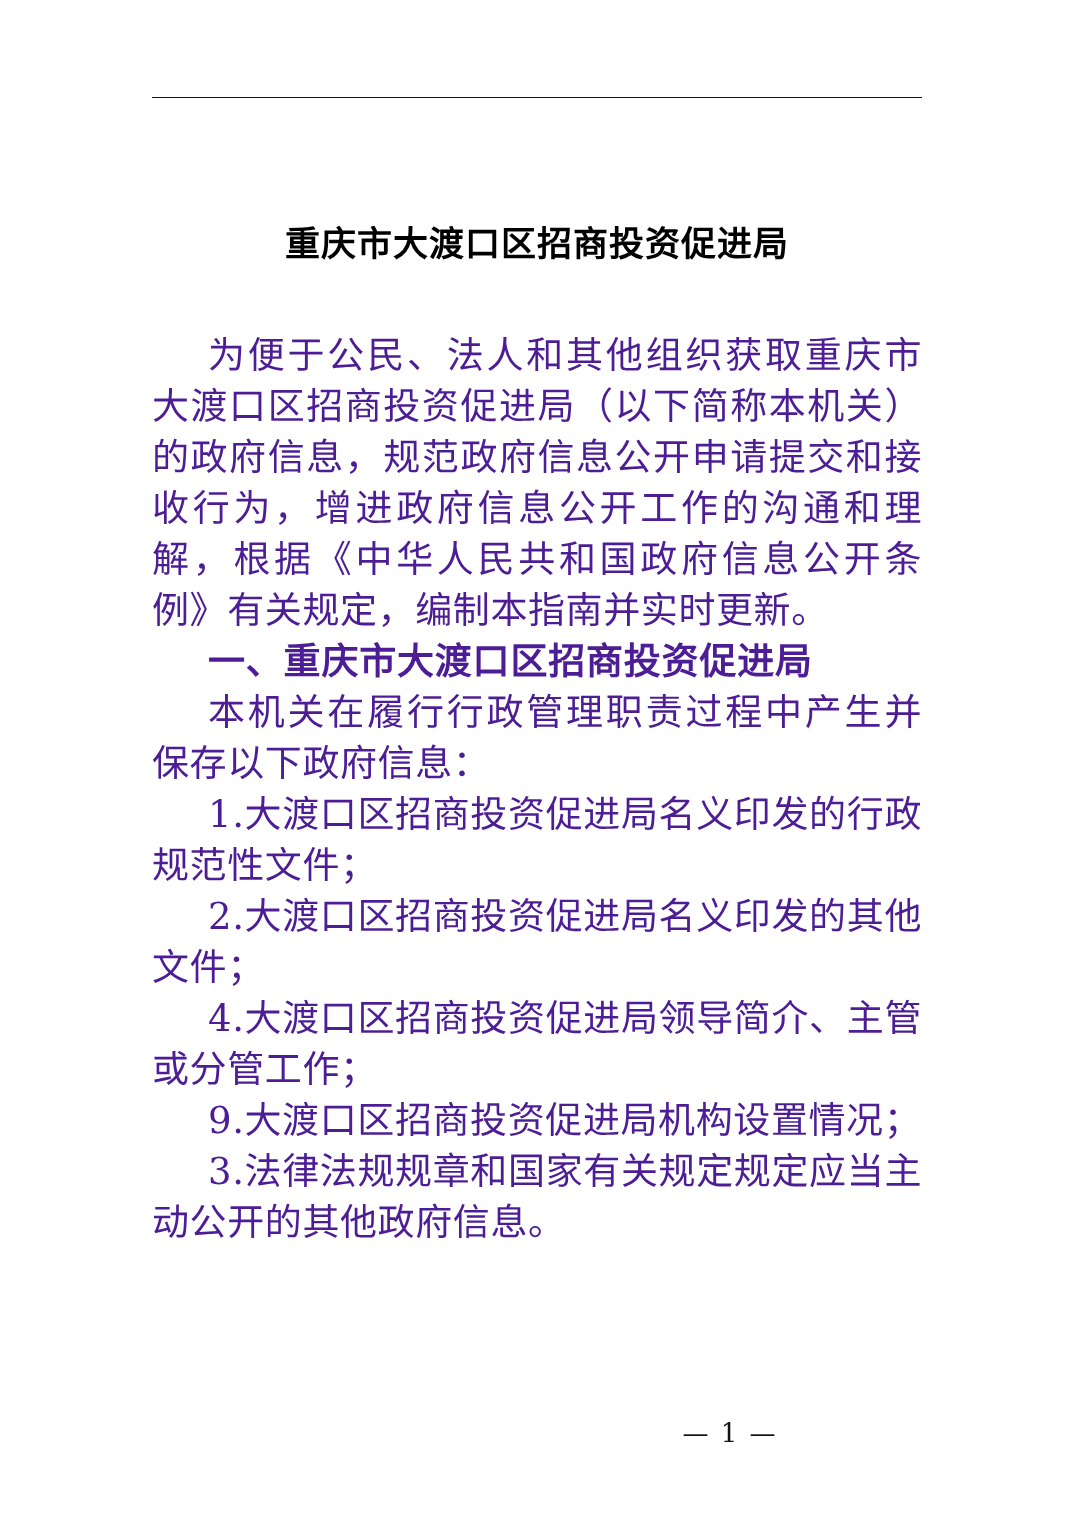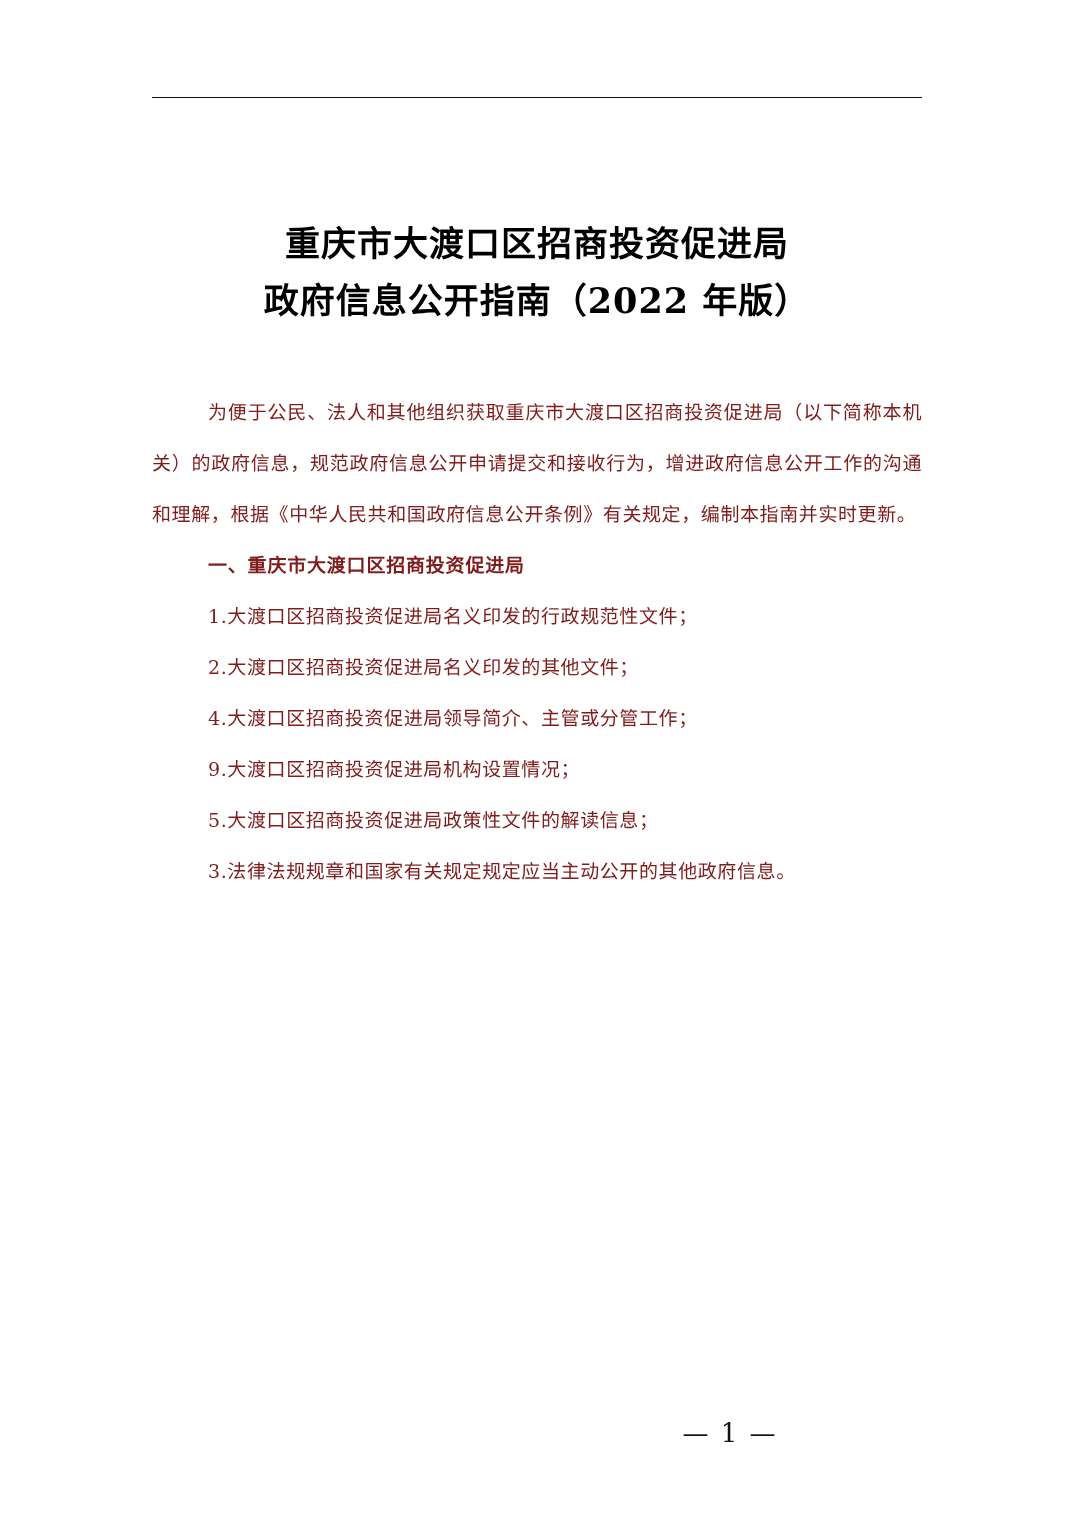--- a/index.html
+++ b/index.html
@@ -55,26 +55,26 @@
     display: block;
     white-space: nowrap;
   }
 
   .body-text {
     margin-top: 58px;
   }
 
   p.para {
     margin: 0 0 0 0;
-    font-size: 19px;
+    font-size: 37px;
     line-height: 51px;
     text-align: justify;
     text-justify: inter-ideograph;
     letter-spacing: 0.6px;
-    color: #7f1d1d;
+    color: #4c1d95;
   }
   p.indent {
     text-indent: 56px;
   }
   p.heading {
     font-weight: bold;
     text-indent: 56px;
     letter-spacing: 0.8px;
   }
   p.item {
@@ -97,35 +97,34 @@
 <body>
 
 <div class="page">
 
   <div class="header-rule"></div>
 
   <div class="content">
 
     <h1 class="doc-title">
       <span class="line">重庆市大渡口区招商投资促进局</span>
-      <span class="line">政府信息公开指南（2022 年版）</span>
     </h1>
 
     <div class="body-text">
 
       <p class="para indent">为便于公民、法人和其他组织获取重庆市大渡口区招商投资促进局（以下简称本机关）的政府信息，规范政府信息公开申请提交和接收行为，增进政府信息公开工作的沟通和理解，根据《中华人民共和国政府信息公开条例》有关规定，编制本指南并实时更新。</p>
 
       <p class="para heading">一、重庆市大渡口区招商投资促进局</p>
 
+      <p class="para indent">本机关在履行行政管理职责过程中产生并保存以下政府信息：</p>
 
       <p class="para item">1.大渡口区招商投资促进局名义印发的行政规范性文件；</p>
       <p class="para item">2.大渡口区招商投资促进局名义印发的其他文件；</p>
       <p class="para item">4.大渡口区招商投资促进局领导简介、主管或分管工作；</p>
       <p class="para item">9.大渡口区招商投资促进局机构设置情况；</p>
-      <p class="para item">5.大渡口区招商投资促进局政策性文件的解读信息；</p>
       <p class="para item">3.法律法规规章和国家有关规定规定应当主动公开的其他政府信息。</p>
 
     </div>
   </div>
 
   <div class="page-number">— 1 —</div>
 
 </div>
 
 </body></html>

